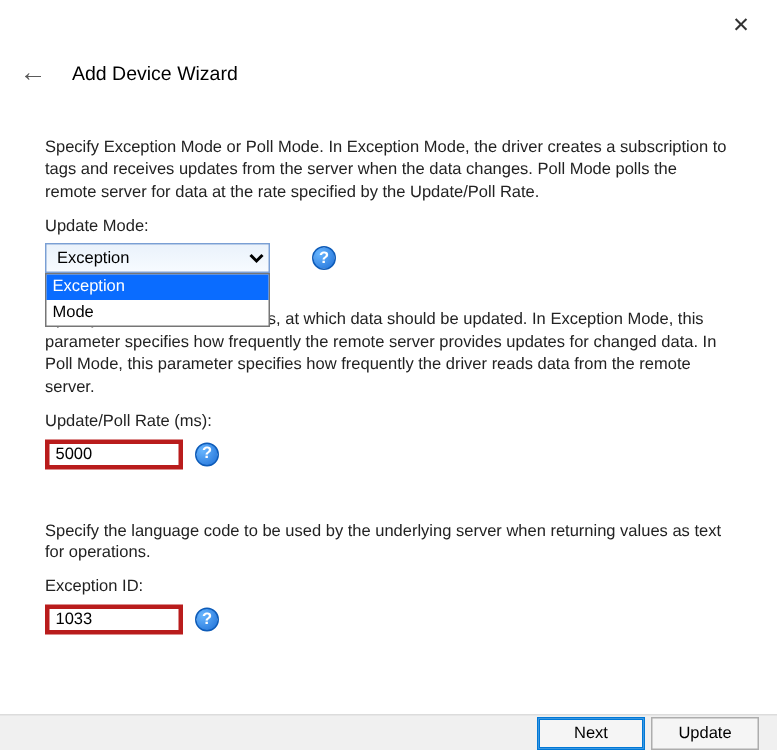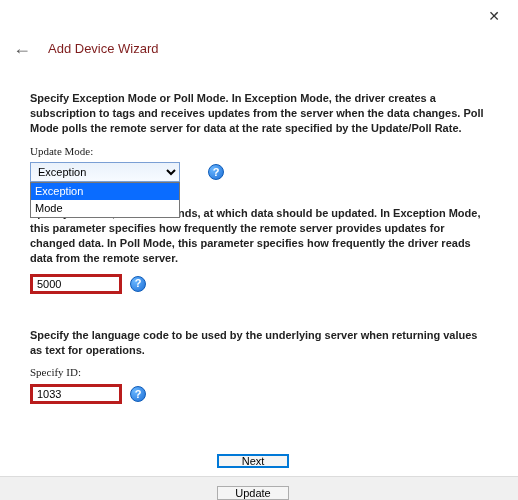--- a/index.html
+++ b/index.html
@@ -35,28 +35,28 @@
     .back-arrow {
       width: 24px;
       font-size: 18px;
       color: #5a5a5a;
       text-align: center;
       cursor: pointer;
     }
     .title {
       margin-left: 14px;
       font-size: 13px;
-      color: #7f1d1d;
+      color: #000000;
     }
     .content {
       padding: 22px 30px 0 30px;
       line-height: 1.35;
     }
-    .desc { margin-bottom: 8px; color: #222; font-weight: bold; }
-    .label { margin-top: 4px; margin-bottom: 4px; color: #222; font-family: Liberation Serif, serif; }
+    .desc { margin-bottom: 8px; color: #222; }
+    .label { margin-top: 4px; margin-bottom: 4px; color: #222; }
     .field-row {
       display: flex;
       align-items: center;
       gap: 8px;
       margin-bottom: 6px;
       position: relative;
     }
     .select-wrap {
       position: relative;
       width: 170px;
@@ -115,22 +115,21 @@
       bottom: 0;
       left: 0;
       right: 0;
       height: 24px;
       background: #f0f0f0;
       border-top: 1px solid #dcdcdc;
       display: flex;
       justify-content: flex-end;
       align-items: center;
       padding-right: 12px;
-      gap: 18px;
-      flex-direction: column;
+      gap: 4px;
     }
     button.footer-btn {
       min-width: 72px;
       height: 22px;
       font-size: 11px;
       border: 1px solid #adadad;
       background: #f5f5f5;
       cursor: pointer;
     }
     button.footer-btn.primary {
@@ -163,29 +162,30 @@
       <div class="dropdown-list">
         <div class="opt selected">Exception</div>
         <div class="opt">Mode</div>
       </div>
     </div>
     <span class="help-icon">?</span>
   </div>
 
   <div class="section2">
     <p class="desc">Specify the rate, in milliseconds, at which data should be updated. In Exception Mode, this parameter specifies how frequently the remote server provides updates for changed data. In Poll Mode, this parameter specifies how frequently the driver reads data from the remote server.</p>
+    <p class="label">Update/Poll Rate (ms):</p>
     <div class="field-row">
       <input class="textfield" type="text" value="5000" style="">
       <span class="help-icon">?</span>
     </div>
   </div>
 
   <div class="section3">
     <p class="desc">Specify the language code to be used by the underlying server when returning values as text for operations.</p>
-    <p class="label">Specify ID:</p>
+    <p class="label">Exception ID:</p>
     <div class="field-row">
       <input class="textfield" type="text" value="1033" style="">
       <span class="help-icon">?</span>
     </div>
   </div>
 
 </div>
 
 <div class="footer">
   <button class="footer-btn primary">Next</button>

